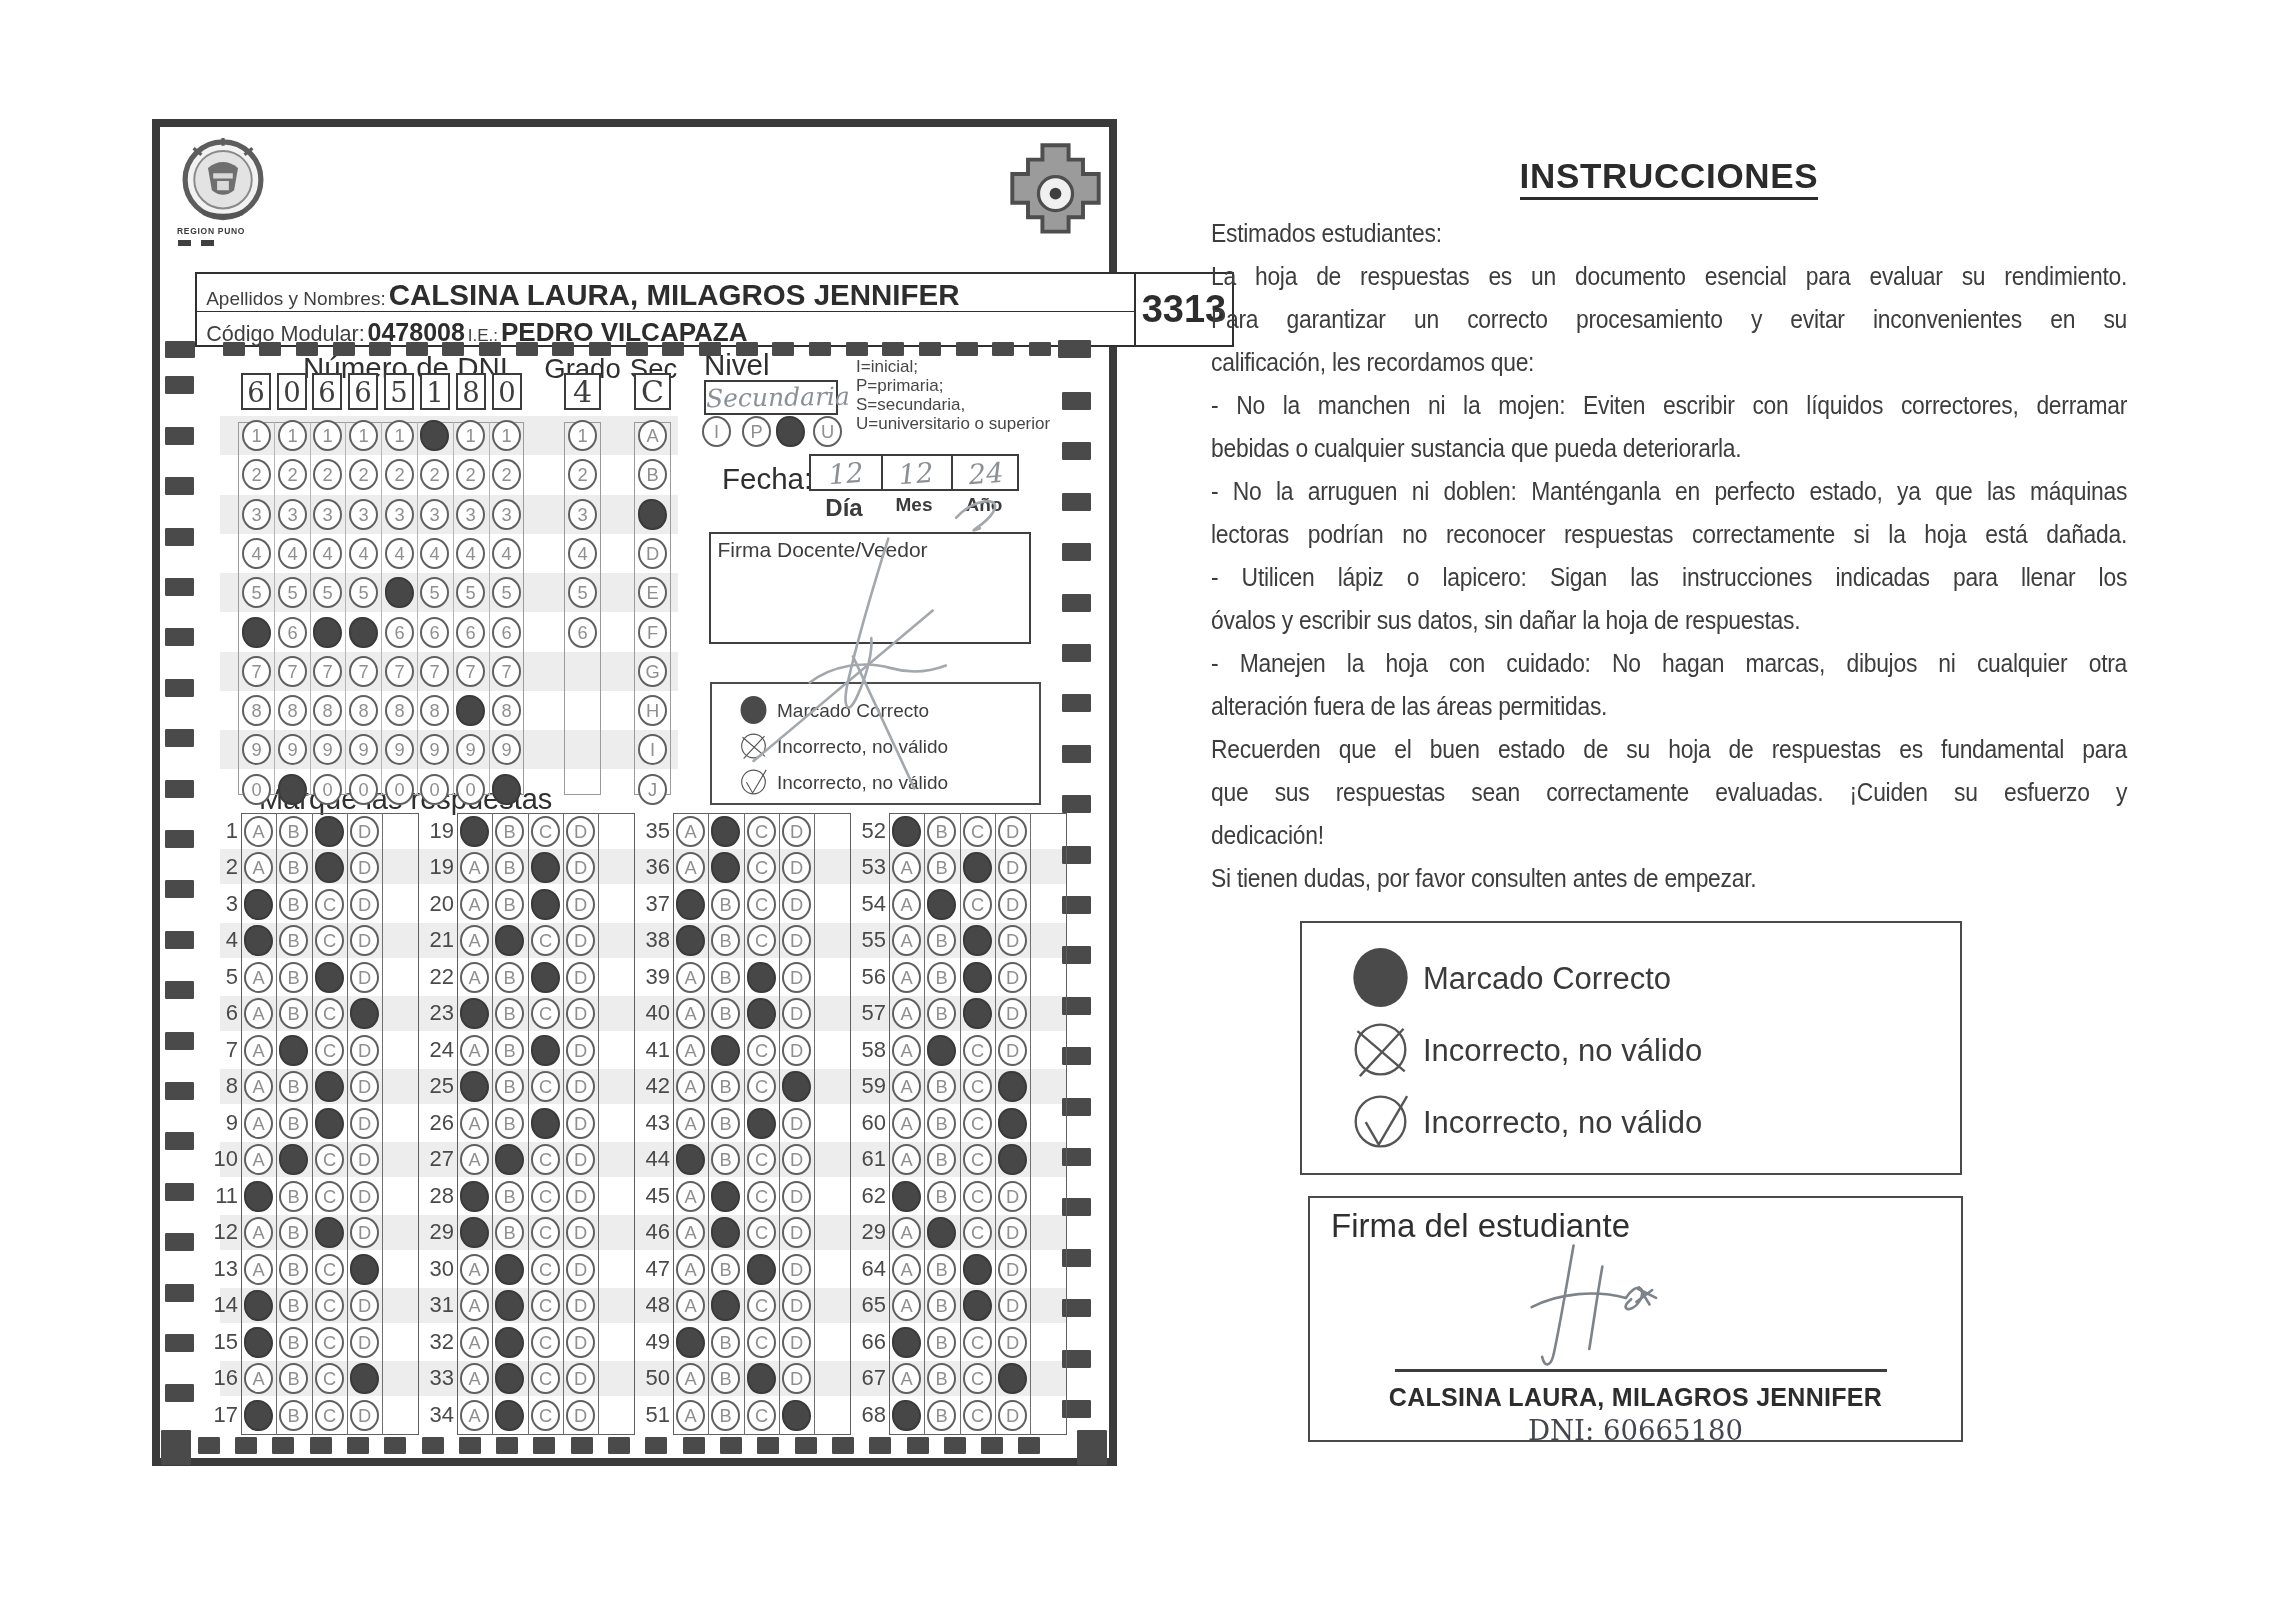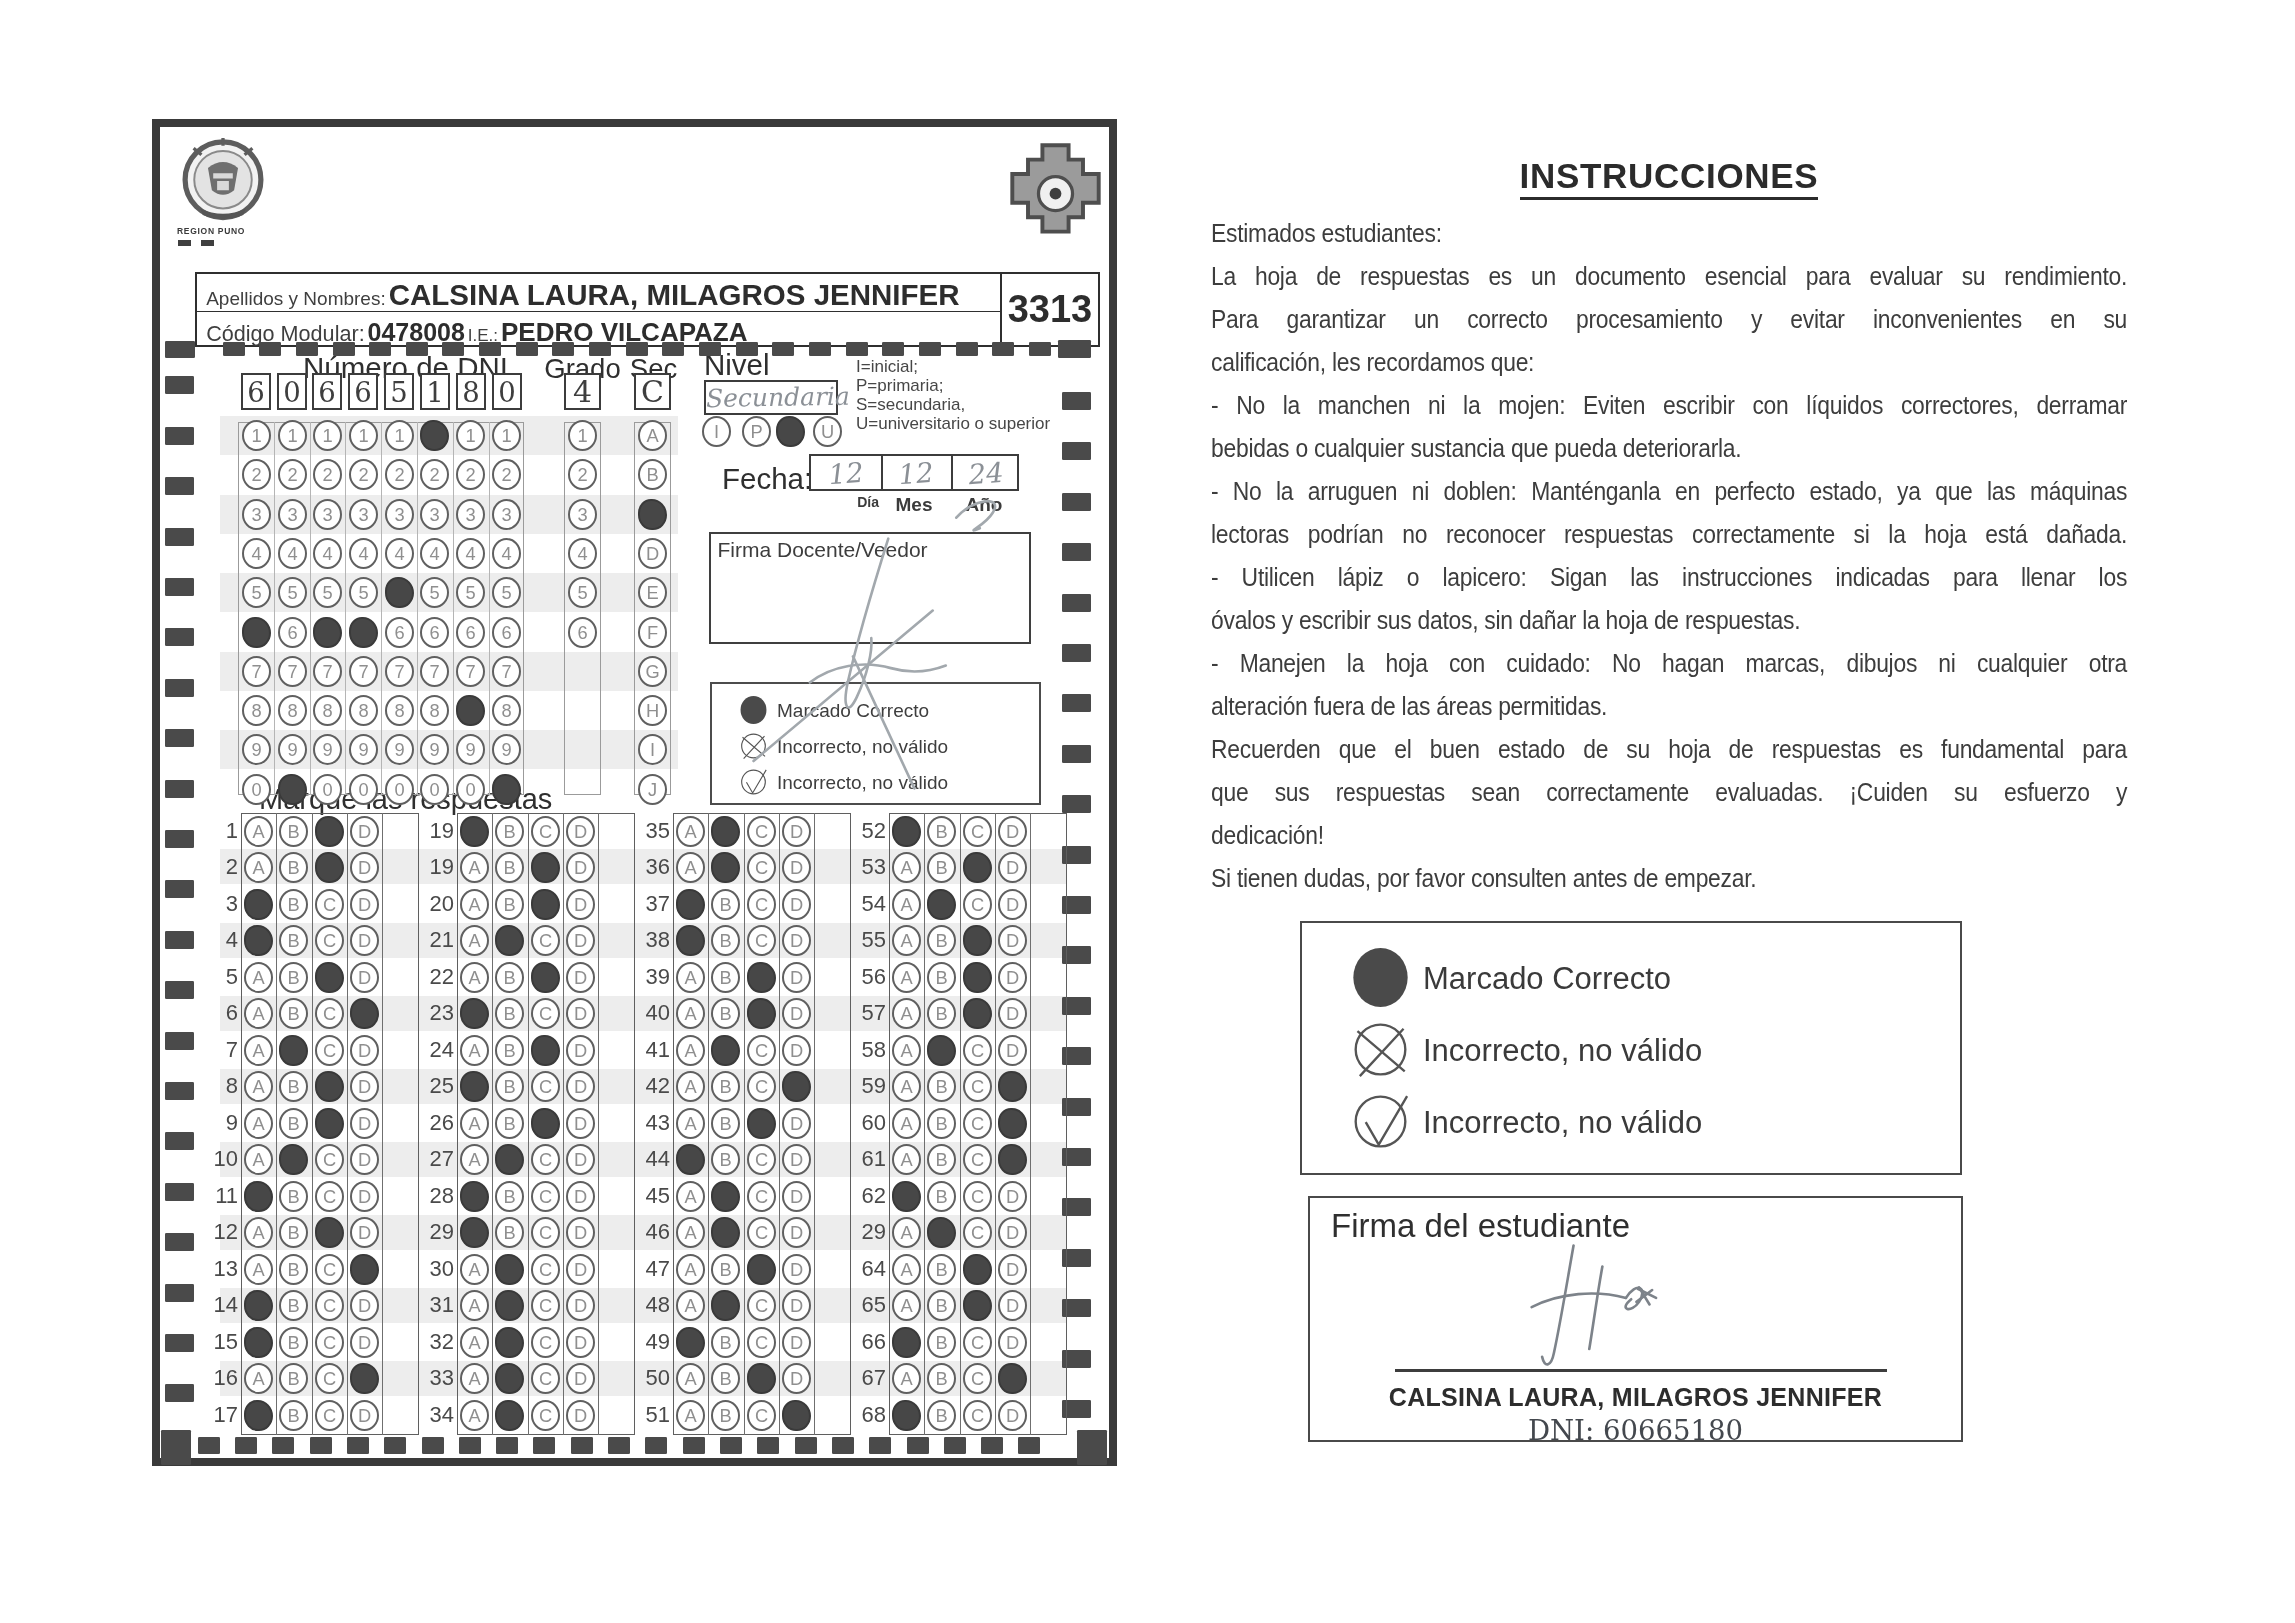--- a/index.html
+++ b/index.html
@@ -15,21 +15,21 @@
           background:linear-gradient(180deg,#3c3c3c 0%,#7d7d7d 45%,#9a9a9a 60%,#565656 100%);
           box-shadow:0 1.3px 2.6px rgba(0,0,0,.4);}
   .banner .l1{font-size:16.4px;font-weight:bold;color:#f0f0f0;letter-spacing:2px;margin-top:4.6px;}
   .banner .l2{font-size:51px;font-weight:900;color:#ffffff;letter-spacing:9.2px;line-height:48px;
               text-shadow:1.3px 1.3px 1.3px #222;}
   .banner .rule{width:406px;height:2px;background:#e8e8e8;margin:1.3px auto 2px auto;}
   .banner .l3{font-size:25px;font-weight:bold;color:#f4f4f4;letter-spacing:1.3px;}
   .sheet-title{position:absolute;left:0;top:110px;width:100%;text-align:center;}
   .sheet-title span{font-size:30px;font-weight:bold;color:#2e2e2e;border-bottom:3.3px solid #2e2e2e;
                     padding:0 5.2px 2px 5.2px;letter-spacing:0.7px;}
-  .nametab{position:absolute;left:35px;top:145px;width:905px;height:75px;border:2px solid #2f2f2f;
+  .nametab{position:absolute;left:35px;top:145px;width:1039px;height:75px;border:2px solid #2f2f2f;
            box-sizing:border-box;background:#fff;}
   .nametab .vsep{position:absolute;right:96px;top:0;bottom:0;width:2px;background:#2f2f2f;}
   .nametab .hsep{position:absolute;left:0;top:37px;width:calc(100% - 96px);height:1.3px;background:#2f2f2f;}
   .nr1{position:absolute;left:9.2px;top:3.9px;white-space:nowrap;}
   .nr2{position:absolute;left:9.2px;top:43px;white-space:nowrap;}
   .lab-sm{font-size:19px;color:#3f3f3f;}
   .val-bold{font-size:29.5px;font-weight:bold;color:#2d2d2d;}
   .val-bold2{font-size:25px;font-weight:bold;color:#2d2d2d;}
   .codecell{position:absolute;right:0;top:0;width:96px;height:100%;display:flex;
             align-items:center;justify-content:center;font-size:38px;font-weight:bold;color:#2d2d2d;}
@@ -128,21 +128,21 @@
   <div class="digitbox" style="left:634px;top:373px;width:37px;height:37px;font-size:30px;">C</div>
 
   <div class="abs seclabel" style="left:722px;top:462px;font-size:29.5px;">Fecha:</div>
   <div class="abs boxed" style="left:809px;top:454px;width:210px;height:37px;">
     <div class="abs" style="left:70px;top:0;width:2px;height:100%;background:#3c3c3c;"></div>
     <div class="abs" style="left:140px;top:0;width:2px;height:100%;background:#3c3c3c;"></div>
     <div class="abs hand" style="left:0;top:1.3px;width:70px;text-align:center;font-size:27.5px;transform:rotate(-4deg);">12</div>
     <div class="abs hand" style="left:70px;top:1.3px;width:70px;text-align:center;font-size:27.5px;transform:rotate(-4deg);">12</div>
     <div class="abs hand" style="left:140px;top:1.3px;width:70px;text-align:center;font-size:27.5px;transform:rotate(-4deg);">24</div>
   </div>
-  <div class="abs" style="left:809px;top:494px;width:70px;text-align:right;font-size:14px;font-weight:bold;color:#3b3b3b;">Día</div>
+  <div class="abs" style="left:809px;top:494px;width:70px;text-align:center;font-size:24px;font-weight:bold;color:#3b3b3b;">Día</div>
   <div class="abs" style="left:879px;top:494px;width:70px;text-align:center;font-size:19px;font-weight:bold;color:#3b3b3b;">Mes</div>
   <div class="abs" style="left:949px;top:494px;width:70px;text-align:center;font-size:19px;font-weight:bold;color:#3b3b3b;">Año</div>
 
   <div class="fd-box" style="left:709px;top:532px;width:322px;height:112px;">
     <div style="position:absolute;left:6.5px;top:3.9px;font-size:21px;color:#3d3d3d;">Firma Docente/Veedor</div>
   </div>
   <svg class="sig" style="left:713px;top:486px;z-index:3;" width="327" height="308" viewBox="0 0 500 470">
     <g fill="none" stroke="#a2a8ad" stroke-width="4" stroke-linecap="round">
       <path d="M372 48 c26 -30 72 -34 56 -8 c-12 20 -46 34 -20 24"></path>
       <path d="M268 80 C246 150 222 230 206 300 C198 338 206 352 220 322 C236 288 244 252 242 232"></path>

